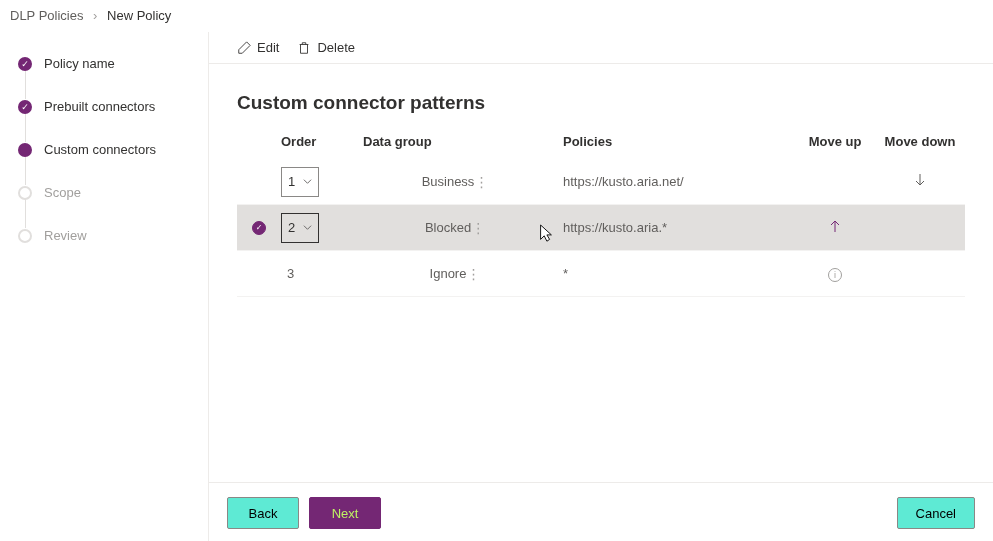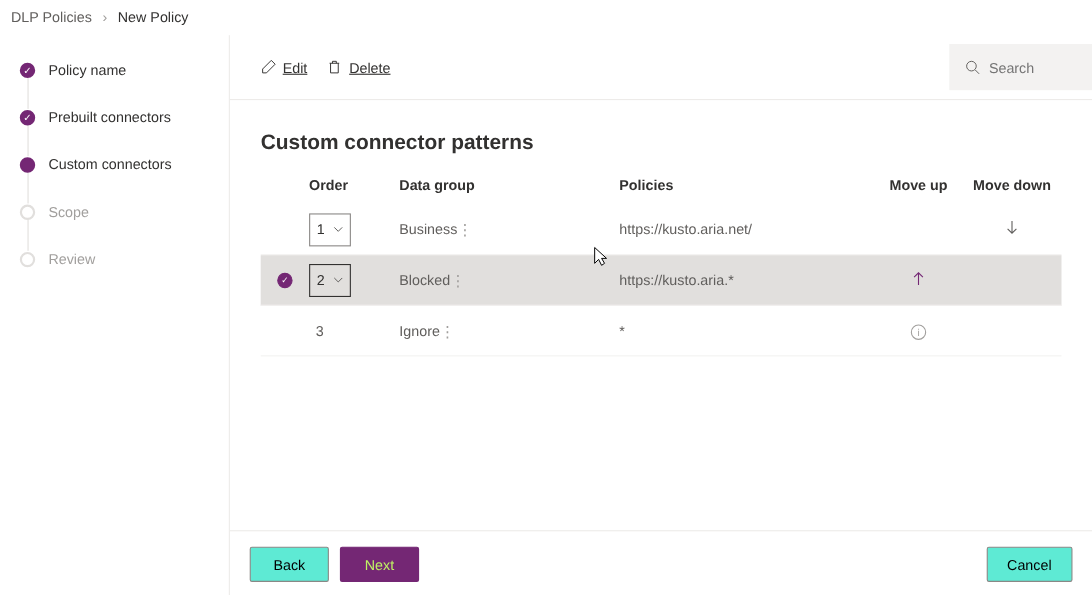--- a/index.html
+++ b/index.html
@@ -60,21 +60,21 @@
     }
     .toolbar {
       display: flex; align-items: center; justify-content: space-between;
       padding: 8px 0 8px 28px;
       border-bottom: 1px solid #edebe9;
     }
     .toolbar-left { display: flex; gap: 18px; }
     .toolbar-btn {
       display: flex; align-items: center; gap: 6px;
       font-size: 13px; color: #323130; cursor: pointer;
-      background: none; border: none; text-decoration: underline;
+      background: none; border: none;
     }
     .toolbar-btn svg { width: 14px; height: 14px; }
     .search-box {
       width: 130px; height: 42px; background: #f3f2f1;
       display: flex; align-items: center; gap: 8px;
       padding: 0 14px; font-size: 13px; color: #605e5c;
     }
     .search-box input { border: none; background: transparent; outline: none; width: 80px; font-size: 13px; }
 
     .content {
@@ -106,21 +106,21 @@
     .row-check .chk { width: 14px; height: 14px; border-radius: 50%; border: 1px solid #742774; background: #742774; display: flex; align-items: center; justify-content: center; }
     .row-check .chk::after { content: "✓"; color: #fff; font-size: 8px; }
     .order-cell { width: 82px; }
     .order-box {
       display: flex; align-items: center; justify-content: space-between;
       width: 38px; height: 30px; border: 1px solid #8a8886;
       padding: 0 6px; font-size: 13px; color: #323130;
     }
     .order-box.selected { border-color: #323130; }
     .order-plain { padding-left: 6px; color: #605e5c; }
-    .group-cell { width: 200px; display:flex; align-items:center; justify-content:flex-start; padding-right:16px;}
+    .group-cell { width: 200px; display:flex; align-items:center; justify-content:center; padding-right:16px;}
     .more-dots { color: #a19f9d; cursor: pointer; font-size: 14px; }
     .pattern-cell { flex: 1; color: #605e5c; }
     .up-cell { width: 80px; text-align: center; color: #742774; cursor: pointer; }
     .down-cell { width: 90px; text-align: center; color: #605e5c; cursor: pointer; }
     .info-icon { width: 14px; height: 14px; border: 1px solid #a19f9d; border-radius: 50%; display: inline-flex; align-items:center; justify-content:center; font-size:9px; color:#a19f9d;}
 
     .footer {
       display: flex; justify-content: space-between; align-items: center;
       padding: 14px 18px;
       border-top: 1px solid #edebe9;
@@ -184,27 +184,20 @@
             </svg>
           <span>Edit</span>
         </button>
         <button class="toolbar-btn">
           <svg viewBox="0 0 16 16">
               <path d="M3 4h10M6 4V2h4v2M4 4v10h8V4" fill="none" stroke="#323130" stroke-width="1"></path>
             </svg>
           <span>Delete</span>
         </button>
       </div>
-      <div class="search-box">
-        <svg width="14" height="14" viewBox="0 0 16 16">
-            <circle cx="7" cy="7" r="5" fill="none" stroke="#605e5c" stroke-width="1"></circle>
-            <line x1="11" y1="11" x2="15" y2="15" stroke="#605e5c" stroke-width="1"></line>
-          </svg>
-        <input type="text" placeholder="Search" style="">
-      </div>
     </div>
 
     <div class="content">
       <h2 class="page-title">Custom connector patterns</h2>
 
       <div class="table">
         <div class="thead">
           <div class="col-check"></div>
           <div class="col-order">Order</div>
           <div class="col-group">

